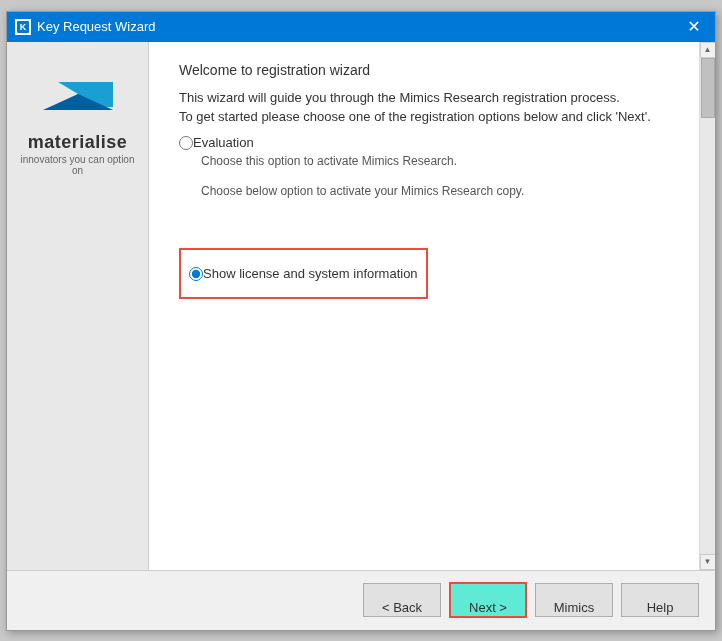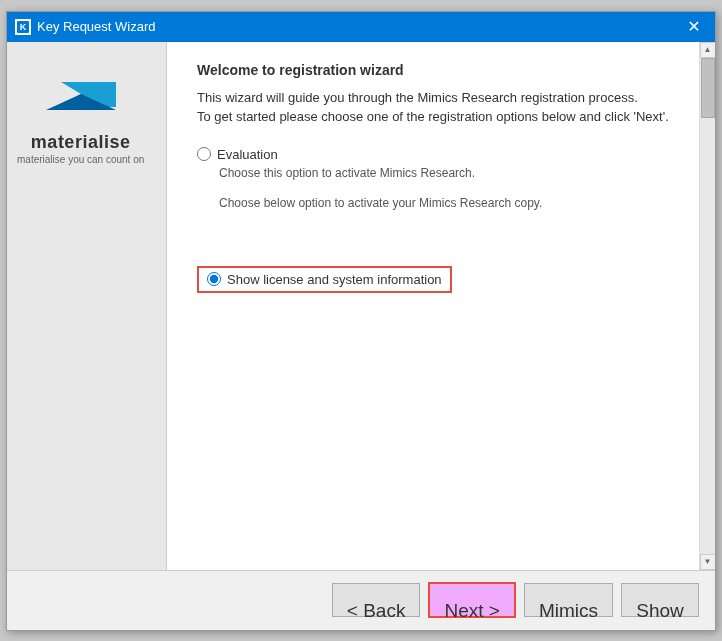--- a/index.html
+++ b/index.html
@@ -64,26 +64,26 @@
       color: white;
     }
 
     .content {
       display: flex;
       flex: 1;
       overflow: hidden;
     }
 
     .sidebar {
-      width: 160px;
+      width: 142px;
       background: #e8e8e8;
       border-right: 1px solid #ccc;
       display: flex;
       flex-direction: column;
-      align-items: flex-start;
+      align-items: center;
       padding: 20px 10px;
       flex-shrink: 0;
     }
 
     .logo-container {
       display: flex;
       flex-direction: column;
       align-items: center;
       margin-top: 10px;
     }
@@ -115,46 +115,45 @@
       flex: 1;
       padding: 20px 30px;
       display: flex;
       flex-direction: column;
       background: white;
       overflow-y: auto;
     }
 
     .welcome-title {
       font-size: 14px;
-      font-weight: bold;
+      font-weight: normal;
       color: #333;
       margin-bottom: 10px;
     }
 
     .description {
       font-size: 13px;
       color: #333;
       line-height: 1.5;
-      margin-bottom: 20px;
+      margin-bottom: 8px;
     }
 
     .option-group {
       display: flex;
       flex-direction: column;
       gap: 0px;
     }
 
     .option-item {
       margin-bottom: 14px;
     }
 
     .option-label {
       display: flex;
-      align-items: flex-start;
-      gap: 6px;
+      align-items: flex-end;
       cursor: pointer;
       font-size: 13px;
       color: #333;
       margin-bottom: 3px;
     }
 
     .option-desc {
       font-size: 12px;
       color: #555;
       margin-left: 22px;
@@ -164,25 +163,25 @@
     input[type="radio"] {
       width: 14px;
       height: 14px;
       cursor: pointer;
       accent-color: #0078d7;
       flex-shrink: 0;
     }
 
     .highlighted-option {
       border: 2px solid #e74c3c;
-      padding: 4px 8px;
+      padding: 16px 8px;
       display: inline-flex;
       align-items: center;
       gap: 6px;
-      margin-top: 16px;
+      margin-top: 10px;
     }
 
     .highlighted-option input[type="radio"] {
       accent-color: #0078d7;
     }
 
     .highlighted-label {
       font-size: 13px;
       color: #333;
     }
@@ -196,31 +195,31 @@
       justify-content: flex-end;
       padding: 0 16px;
       gap: 8px;
       flex-shrink: 0;
     }
 
     .btn {
       min-width: 78px;
       height: 28px;
       padding: 16px 14px;
-      font-size: 19px;
+      font-size: 13px;
       cursor: pointer;
       border: 1px solid #adadad;
       background: #e1e1e1;
       color: #333;
       font-family: 'Segoe UI', Arial, sans-serif;
     }
 
     .btn-next {
       border: 2px solid #e74c3c;
-      background: #f0abfc;
+      background: #5eead4;
       font-weight: normal;
     }
 
     .scrollbar-area {
       width: 16px;
       background: #f0f0f0;
       border-left: 1px solid #ddd;
       display: flex;
       flex-direction: column;
       align-items: center;
@@ -276,21 +275,21 @@
 
     <div class="sidebar">
       <div class="logo-container">
 
         <svg class="logo-shape" viewBox="0 0 100 55" xmlns="http://www.w3.org/2000/svg">
 
           <polygon points="30,10 85,10 85,35 30,35 50,22" fill="#1a9fd4"></polygon>
           <polygon points="15,38 50,22 85,38" fill="#005f9e"></polygon>
         </svg>
         <div class="logo-text">materialise</div>
-        <div class="logo-tagline">materialise you can count on</div>
+        <div class="logo-tagline">innovators you can option on</div>
       </div>
     </div>
 
     <div class="main-panel">
       <div class="welcome-title">Welcome to registration wizard</div>
       <div class="description">
         This wizard will guide you through the Mimics Research registration process.<br>
         To get started please choose one of the registration options below and click 'Next'.
       </div>
 
@@ -328,15 +327,15 @@
         <div class="scroll-thumb"></div>
       </div>
       <div class="scroll-arrow">▼</div>
     </div>
   </div>
 
   <div class="button-bar">
     <button class="btn">&lt; Back</button>
     <button class="btn btn-next">Next &gt;</button>
     <button class="btn">Mimics</button>
-    <button class="btn">Show</button>
+    <button class="btn">Help</button>
   </div>
 </div>
 
 </body></html>

